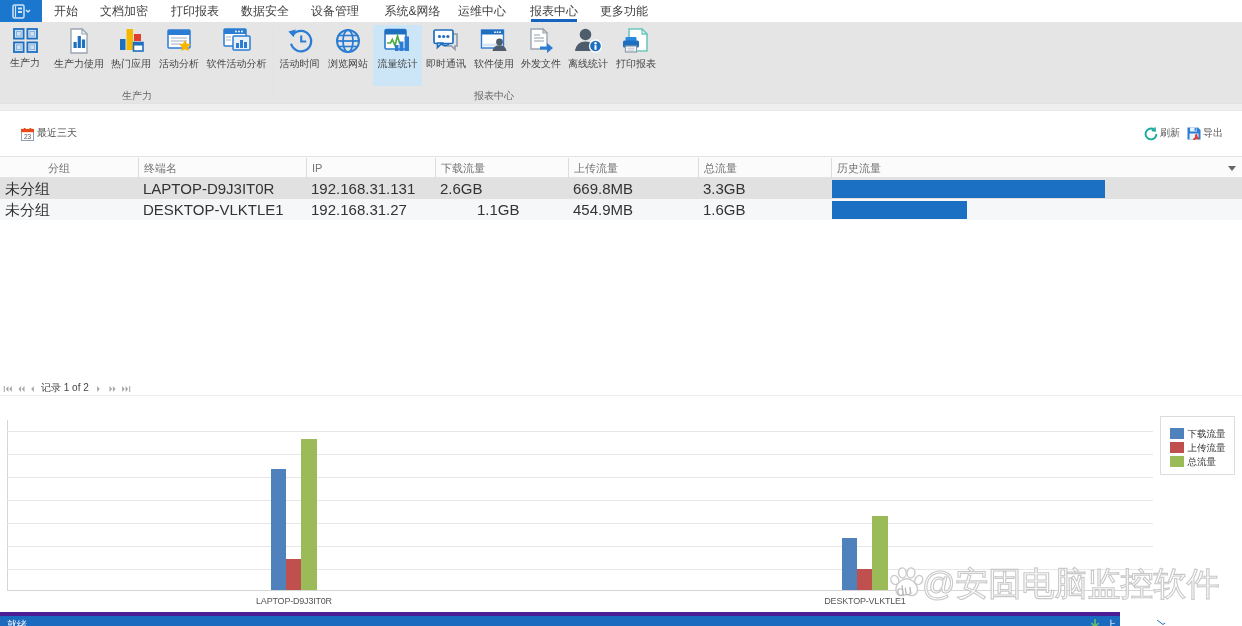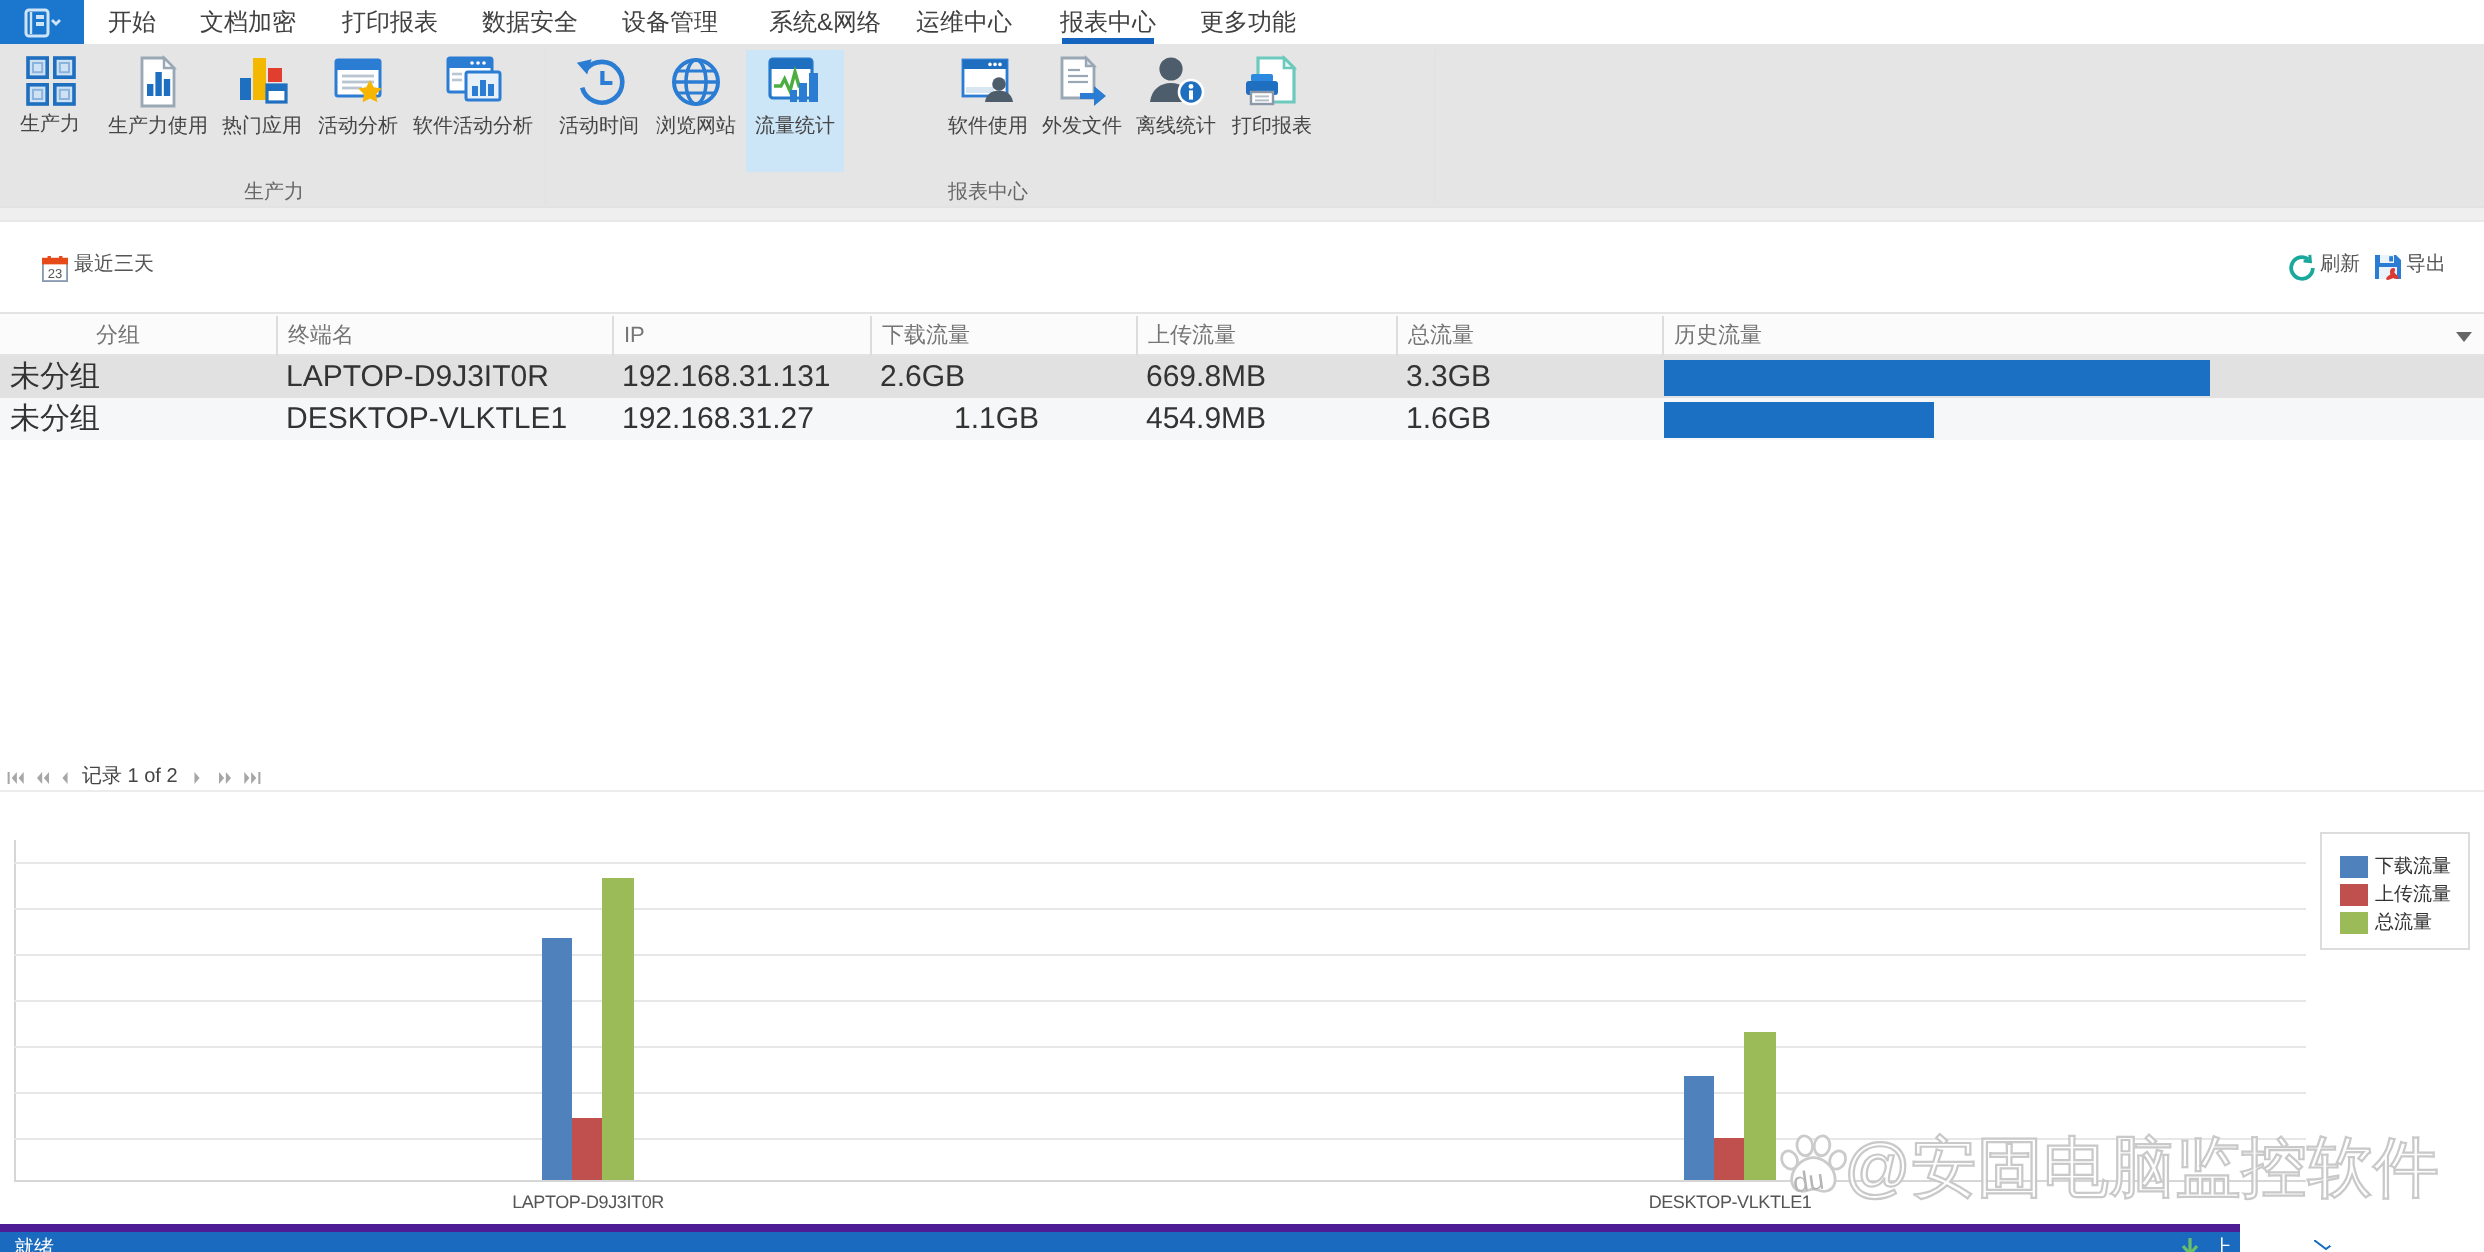--- a/index.html
+++ b/index.html
@@ -169,20 +169,32 @@
   <div class="ri" style="left:349.5px;">
     <svg width="30" height="28" viewBox="0 0 30 28">
       <rect x="2" y="2.5" width="21" height="19.5" rx="1.5" fill="#fff" stroke="#2779cc" stroke-width="1.6"></rect>
       <path d="M2 4 a1.5 1.5 0 0 1 1.5-1.5 h18 a1.5 1.5 0 0 1 1.5 1.5 v3.5 h-21 z" fill="#1f6fc0"></path>
       <path d="M4 16 h3.5 l1.8-3.5 2.7 6 2.5-9.5 2 7 h3" fill="none" stroke="#4cae42" stroke-width="1.7"></path>
       <rect x="16.5" y="14.5" width="4" height="9.5" fill="#2b7cd3"></rect>
       <rect x="21.5" y="9.5" width="4.5" height="14.5" fill="#2b7cd3"></rect>
       <rect x="12" y="18" width="3.5" height="6" fill="#2b7cd3"></rect>
     </svg>
     <div class="lb">流量统计</div>
+  </div>
+  <div class="ri" style="left:398px;">
+    <svg width="30" height="28" viewBox="0 0 30 28">
+      <path d="M22.5 7 h3.5 v12 h-2 v3.5 l-3.5-3.5 h-8" fill="none" stroke="#8a98a8" stroke-width="1.5"></path>
+      <rect x="3" y="3" width="19" height="13.5" rx="1.5" fill="#fff" stroke="#1f6fc0" stroke-width="1.7"></rect>
+      <path d="M6.5 16 v4.5 l4.5-4.5 z" fill="#fff" stroke="#1f6fc0" stroke-width="1.7"></path>
+      <path d="M10 16.5 c2 2.5 6 2.5 8 .5" fill="none" stroke="#1f6fc0" stroke-width="1.7"></path>
+      <circle cx="8.5" cy="9.5" r="1.6" fill="#1f6fc0"></circle>
+        <circle cx="12.7" cy="9.5" r="1.6" fill="#1f6fc0"></circle>
+        <circle cx="16.9" cy="9.5" r="1.6" fill="#1f6fc0"></circle>
+    </svg>
+    <div class="lb">即时通讯</div>
   </div>
   <div class="ri" style="left:446px;">
     <svg width="30" height="28" viewBox="0 0 30 28">
       <rect x="2.5" y="3" width="22" height="18" fill="#fff" stroke="#2b7cd3" stroke-width="1.4"></rect>
       <rect x="2.5" y="3" width="22" height="4.5" fill="#1f6fc0"></rect>
       <circle cx="18.5" cy="5.2" r="0.9" fill="#fff"></circle>
         <circle cx="21" cy="5.2" r="0.9" fill="#fff"></circle>
         <circle cx="16" cy="5.2" r="0.9" fill="#fff"></circle>
       <rect x="4" y="16.5" width="14" height="3" fill="#d8e6f2"></rect>
       <circle cx="20.5" cy="15" r="3.4" fill="#4e5d6c"></circle>

